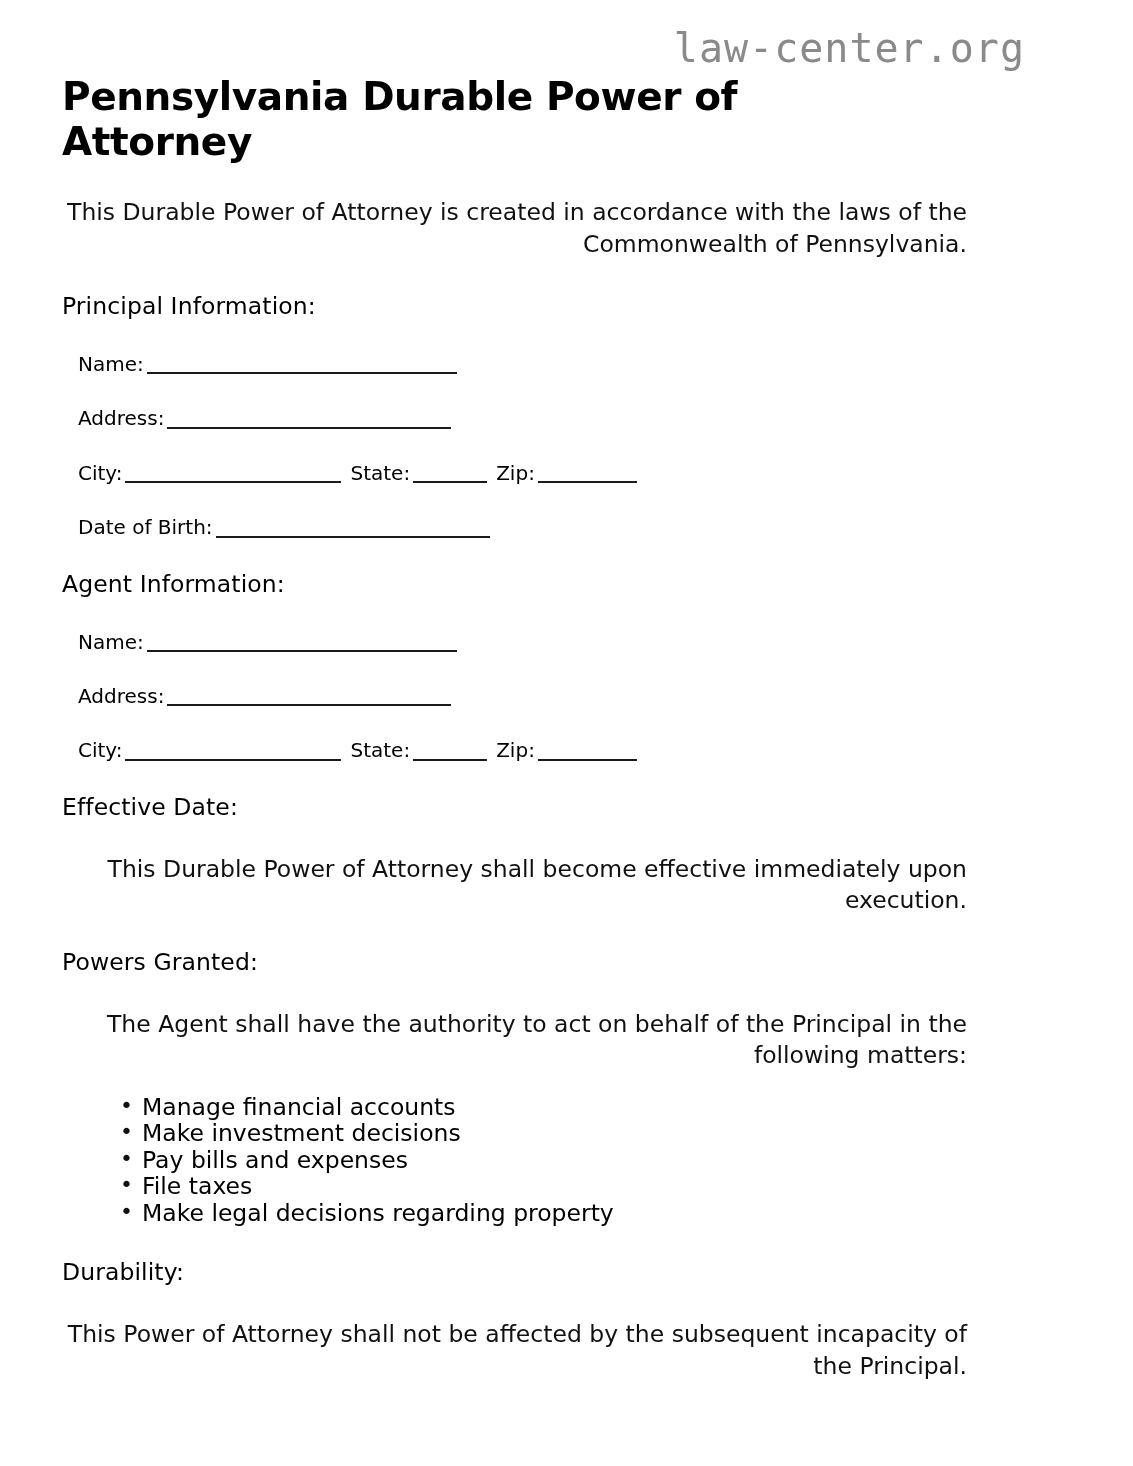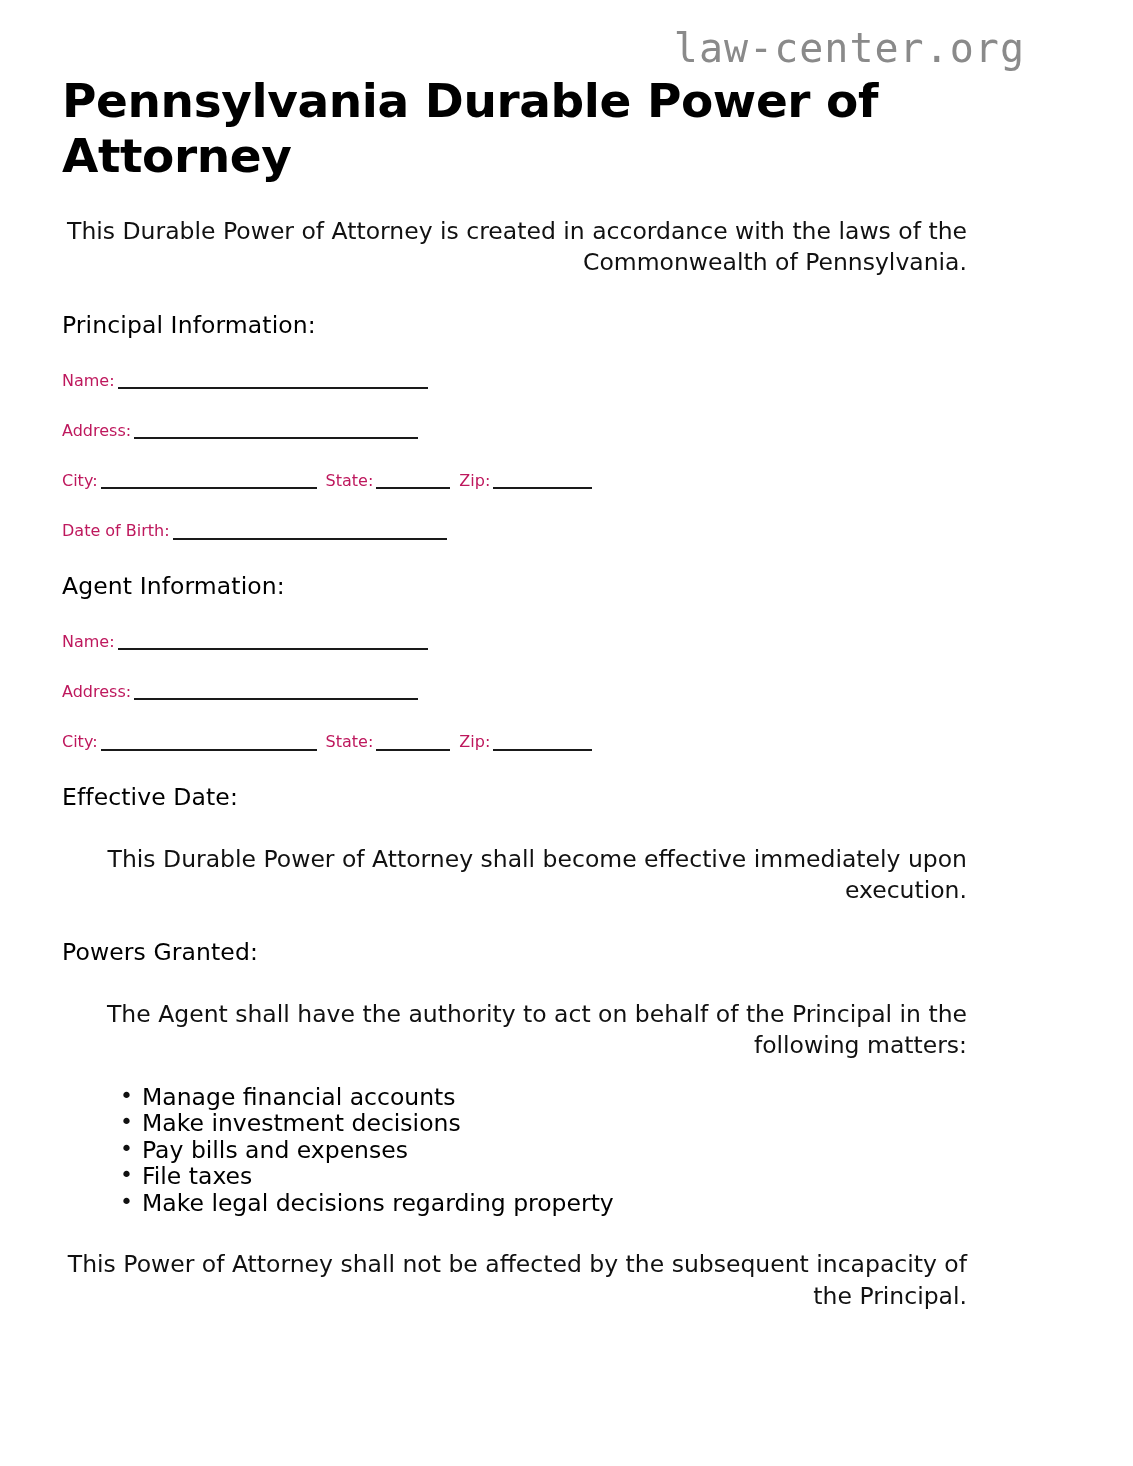--- a/index.html
+++ b/index.html
@@ -34,21 +34,21 @@
   }
   .content {
     position: absolute;
     left: 62px;
     top: 74px;
     width: 1010px;
   }
   h1.doc-title {
     font-family: "DejaVu Sans", sans-serif;
     font-weight: bold;
-    font-size: 47px;
+    font-size: 39px;
     line-height: 1.16;
     letter-spacing: -0.4px;
     margin: 0 0 0 0;
     max-width: 830px;
     color: #000;
   }
   p.body-text {
     font-size: 23.5px;
     line-height: 1.33;
     margin: 33px 0 0 0;
@@ -57,24 +57,24 @@
     text-align: right;
   }
   h2.section-heading {
     font-size: 23.5px;
     font-weight: normal;
     margin: 32px 0 0 0;
     color: #000;
     letter-spacing: 0.1px;
   }
   .field-line {
-    font-size: 16px;
+    font-size: 20px;
     line-height: 1;
-    margin: 29px 0 0 0;
-    color: #be185d;
+    margin: 29px 0 0 16px;
+    color: #000000;
     white-space: nowrap;
   }
   .field-line .lbl { }
   .blank {
     display: inline-block;
     border-bottom: 2.2px solid #1a1a1a;
     height: 1.02em;
     vertical-align: baseline;
     margin: 0 0 0 3px;
     position: relative;
@@ -166,17 +166,18 @@
     <p class="body-text">The Agent shall have the authority to act on behalf of the Principal in the following matters:</p>
 
     <ul class="powers-list">
       <li>Manage financial accounts</li>
       <li>Make investment decisions</li>
       <li>Pay bills and expenses</li>
       <li>File taxes</li>
       <li>Make legal decisions regarding property</li>
     </ul>
 
+    <h2 class="section-heading">Durability:</h2>
 
     <p class="body-text">This Power of Attorney shall not be affected by the subsequent incapacity of the Principal.</p>
 
   </div>
 </div>
 
 </body></html>

